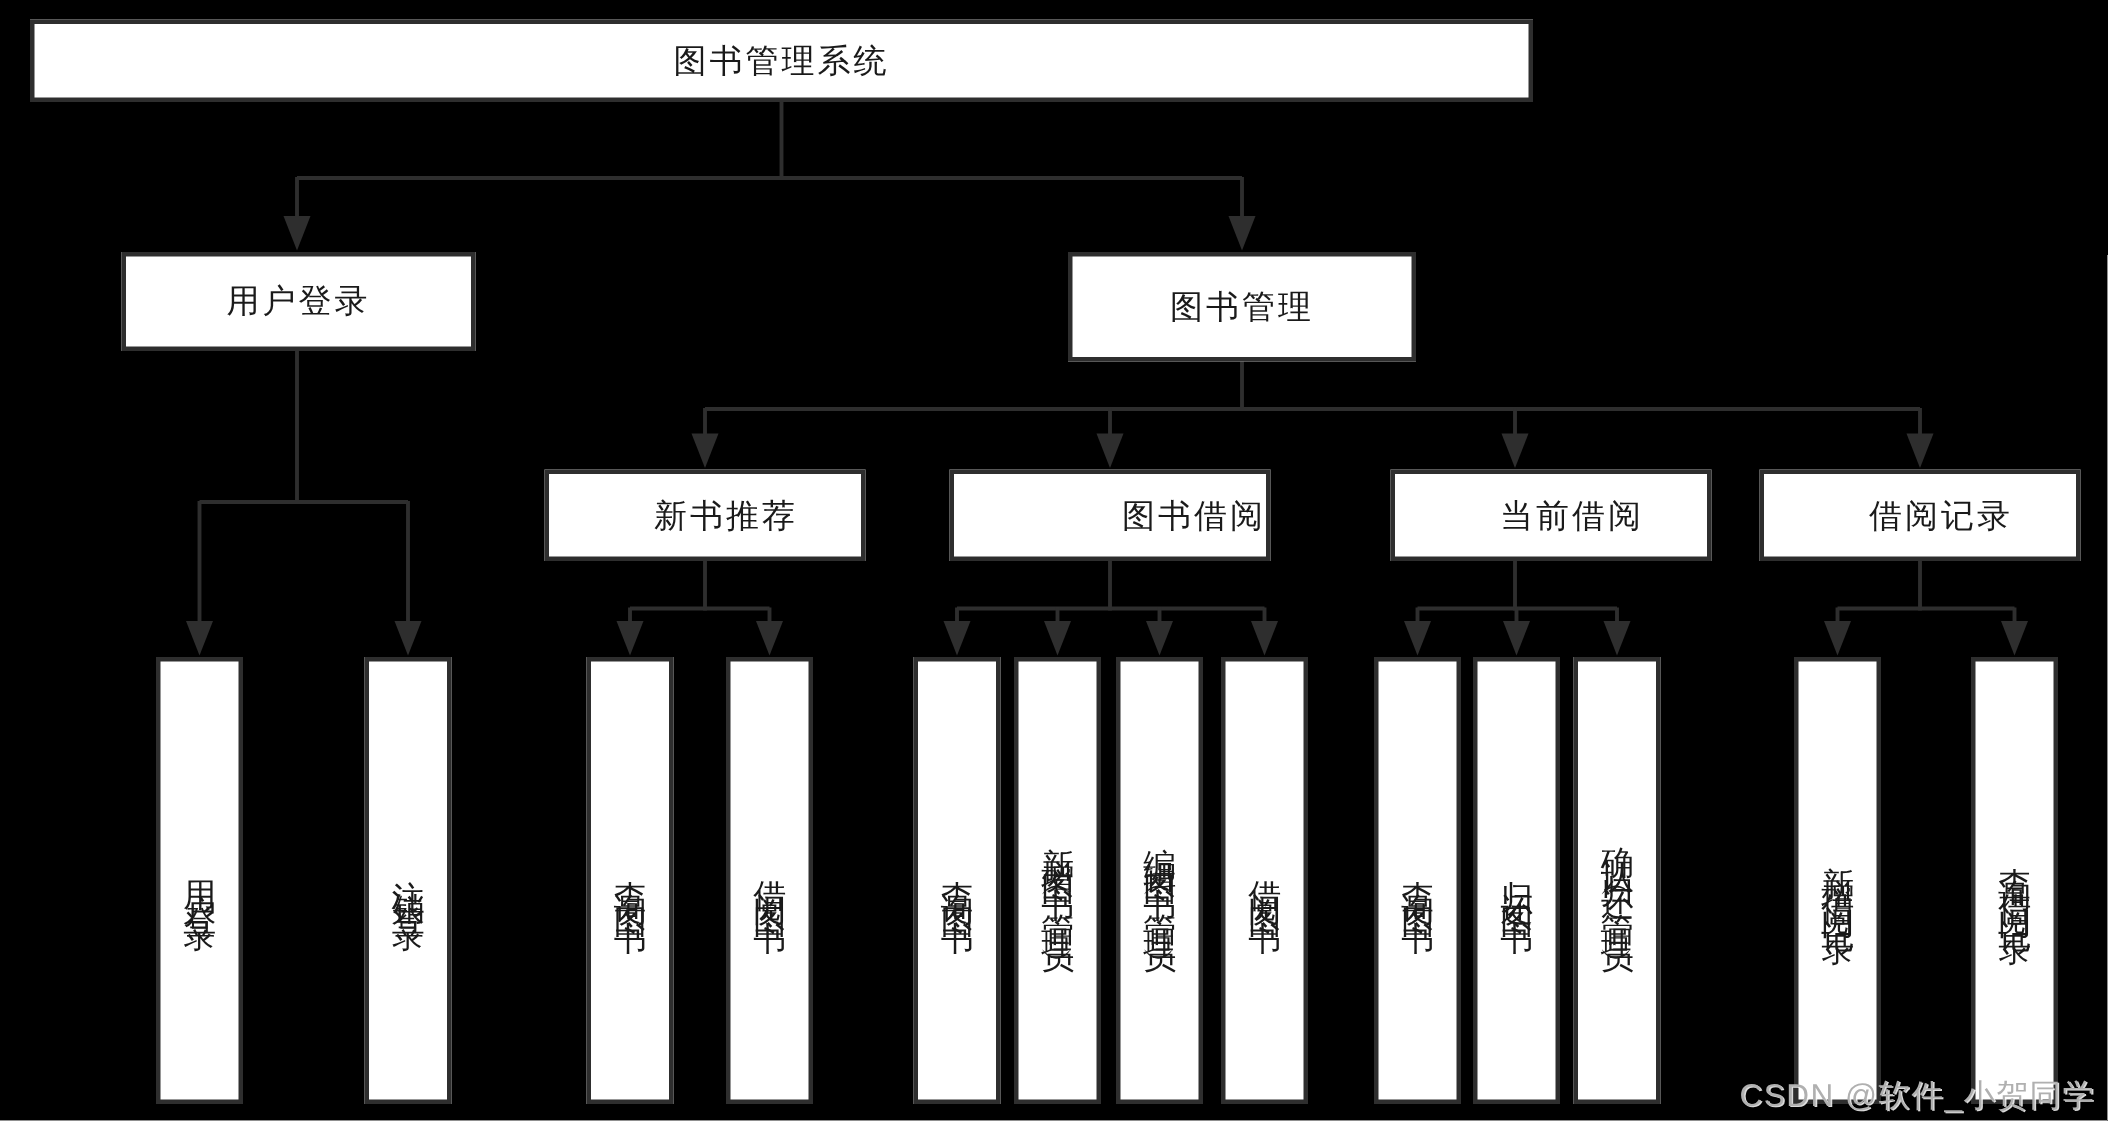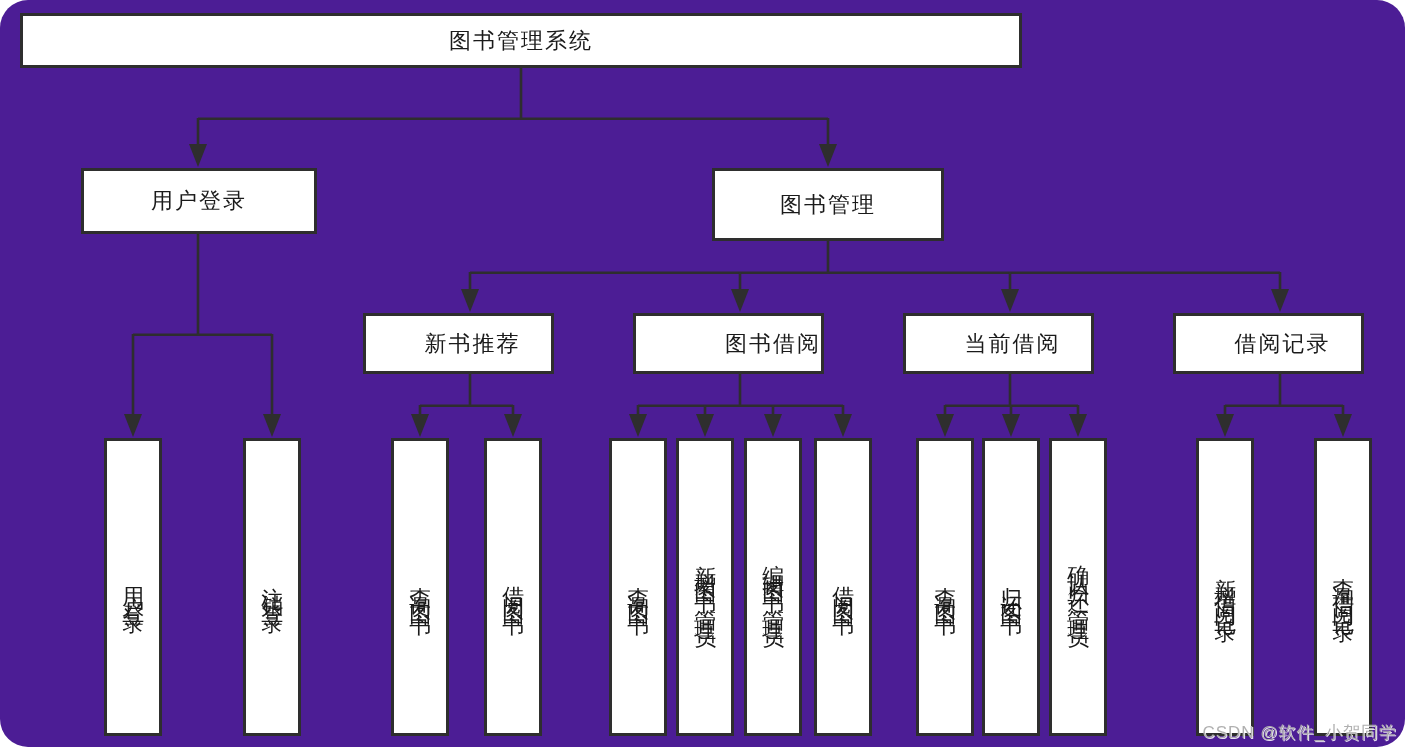--- a/index.html
+++ b/index.html
@@ -1,56 +1,55 @@
 <!DOCTYPE html>
 <html><head>
 <meta charset="utf-8">
 <style>
   html,body{margin:0;padding:0;background:#fff;}
   #canvas{
     position:relative;
     width:1405px;height:747px;
-    background:#4c1d95;
+    background:#000000;
     font-family:"Liberation Sans","DejaVu Sans",sans-serif;
     overflow:hidden;
-    border-radius:28px;
   }
   #connectors{position:absolute;left:0;top:0;width:1405px;height:747px;z-index:0;}
   .node{
     position:absolute;
     box-sizing:border-box;
     border:3px solid #2e2e2e;
     background:#ffffff;
     display:flex;align-items:center;justify-content:center;
     color:#1a1a1a;
     z-index:1;
   }
   .hlabel{font-size:22px;letter-spacing:2px;white-space:nowrap;}
   .root{left:20px;top:13px;width:1002px;height:55px;}
   .lvl2a{left:81px;top:168px;width:236px;height:66px;}
   .lvl2b{left:712px;top:168px;width:232px;height:73px;}
-  .lvl3{top:313px;width:191px;height:61px;padding-left:28px;}
-  .l3a{left:363px;} .l3b{left:633px;justify-content:flex-end;} .l3c{left:903px;} .l3d{left:1173px;}
+  .lvl3{top:313px;width:214px;height:61px;padding-left:28px;}
+  .l3a{left:363px;} .l3b{left:633px;justify-content:flex-end;} .l3c{left:927px;} .l3d{left:1173px;}
   .leaf{top:438px;width:58px;height:298px;}
   .vlabel{
     writing-mode:vertical-rl;
     font-size:22px;
     letter-spacing:9px;
     line-height:1.2;
     white-space:nowrap;
   }
   .lf1{left:104px;} .lf2{left:243px;}
   .lf3{left:391px;} .lf4{left:484px;}
   .lf5{left:609px;} .lf6{left:676px;} .lf7{left:744px;} .lf8{left:814px;}
   .lf9{left:916px;} .lf10{left:982px;} .lf11{left:1049px;}
   .lf12{left:1196px;} .lf13{left:1314px;}
   .watermark{
     position:absolute;
     right:8px;bottom:3px;
-    font-size:17px;
+    font-size:21px;
     color:#b0b0b0;
     letter-spacing:1px;
     text-shadow:1px 1px 0 rgba(255,255,255,0.85);
     z-index:5;
     white-space:nowrap;
   }
 </style>
 </head>
 <body>
 

